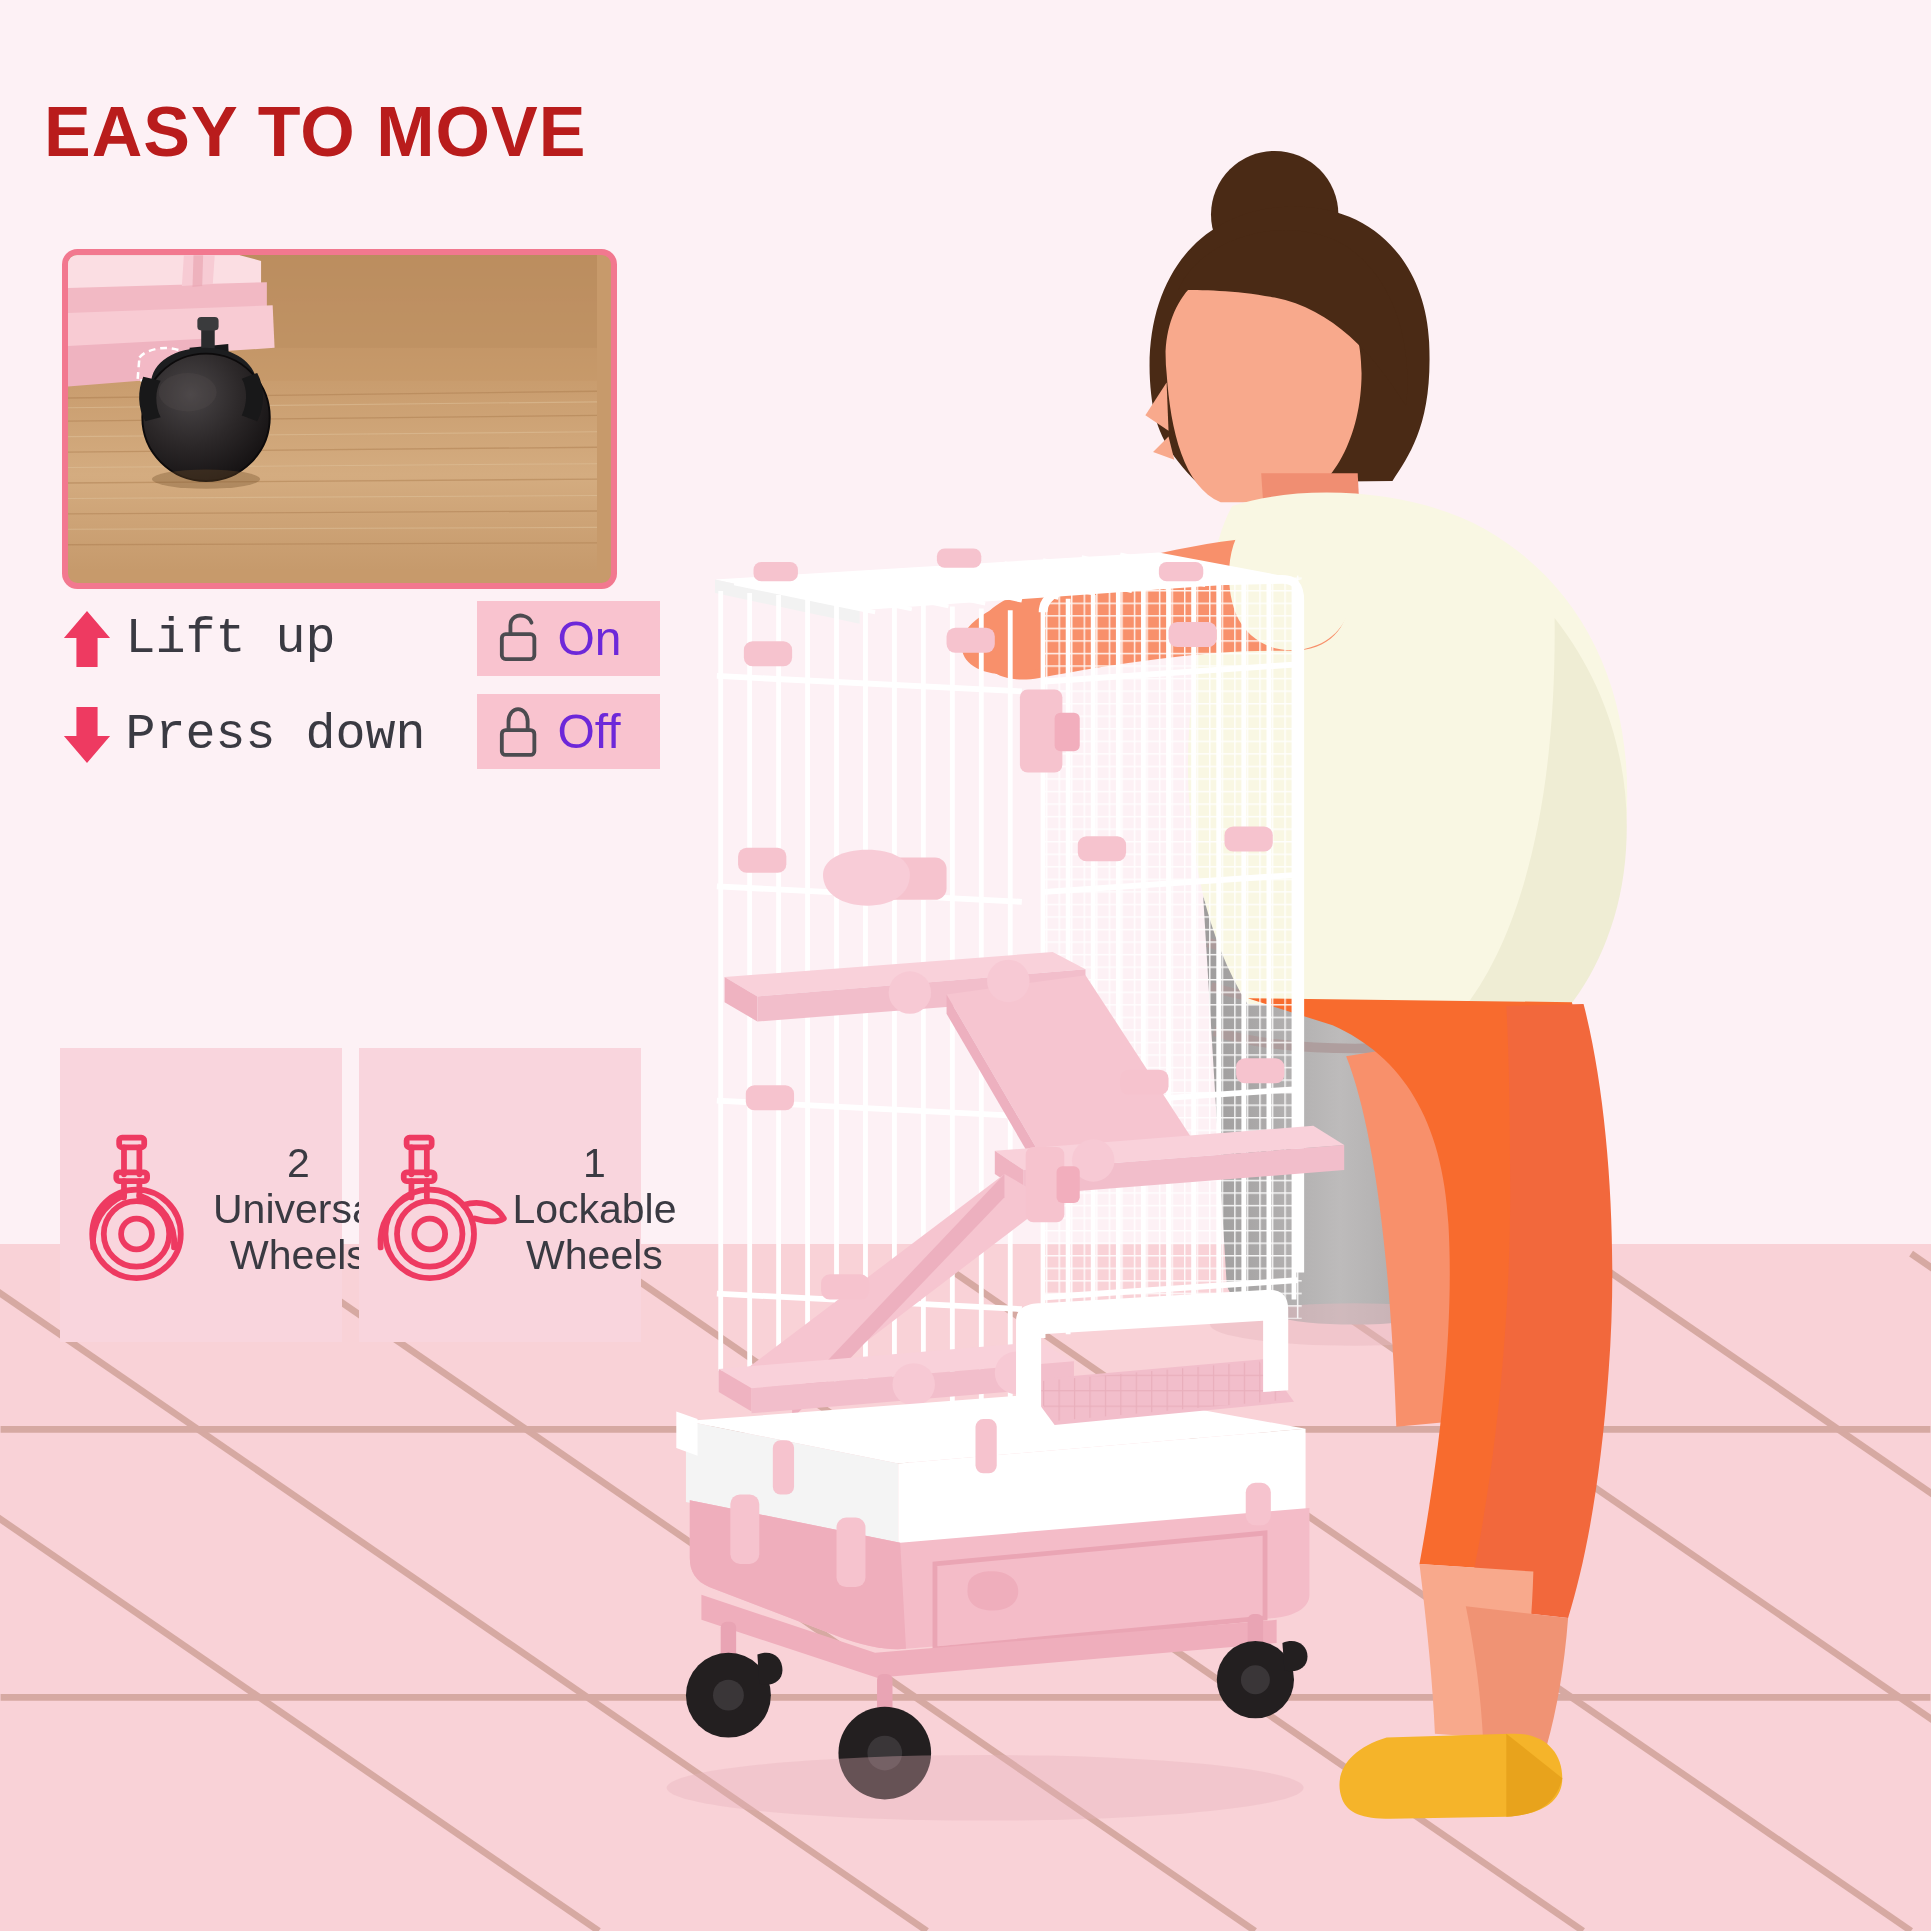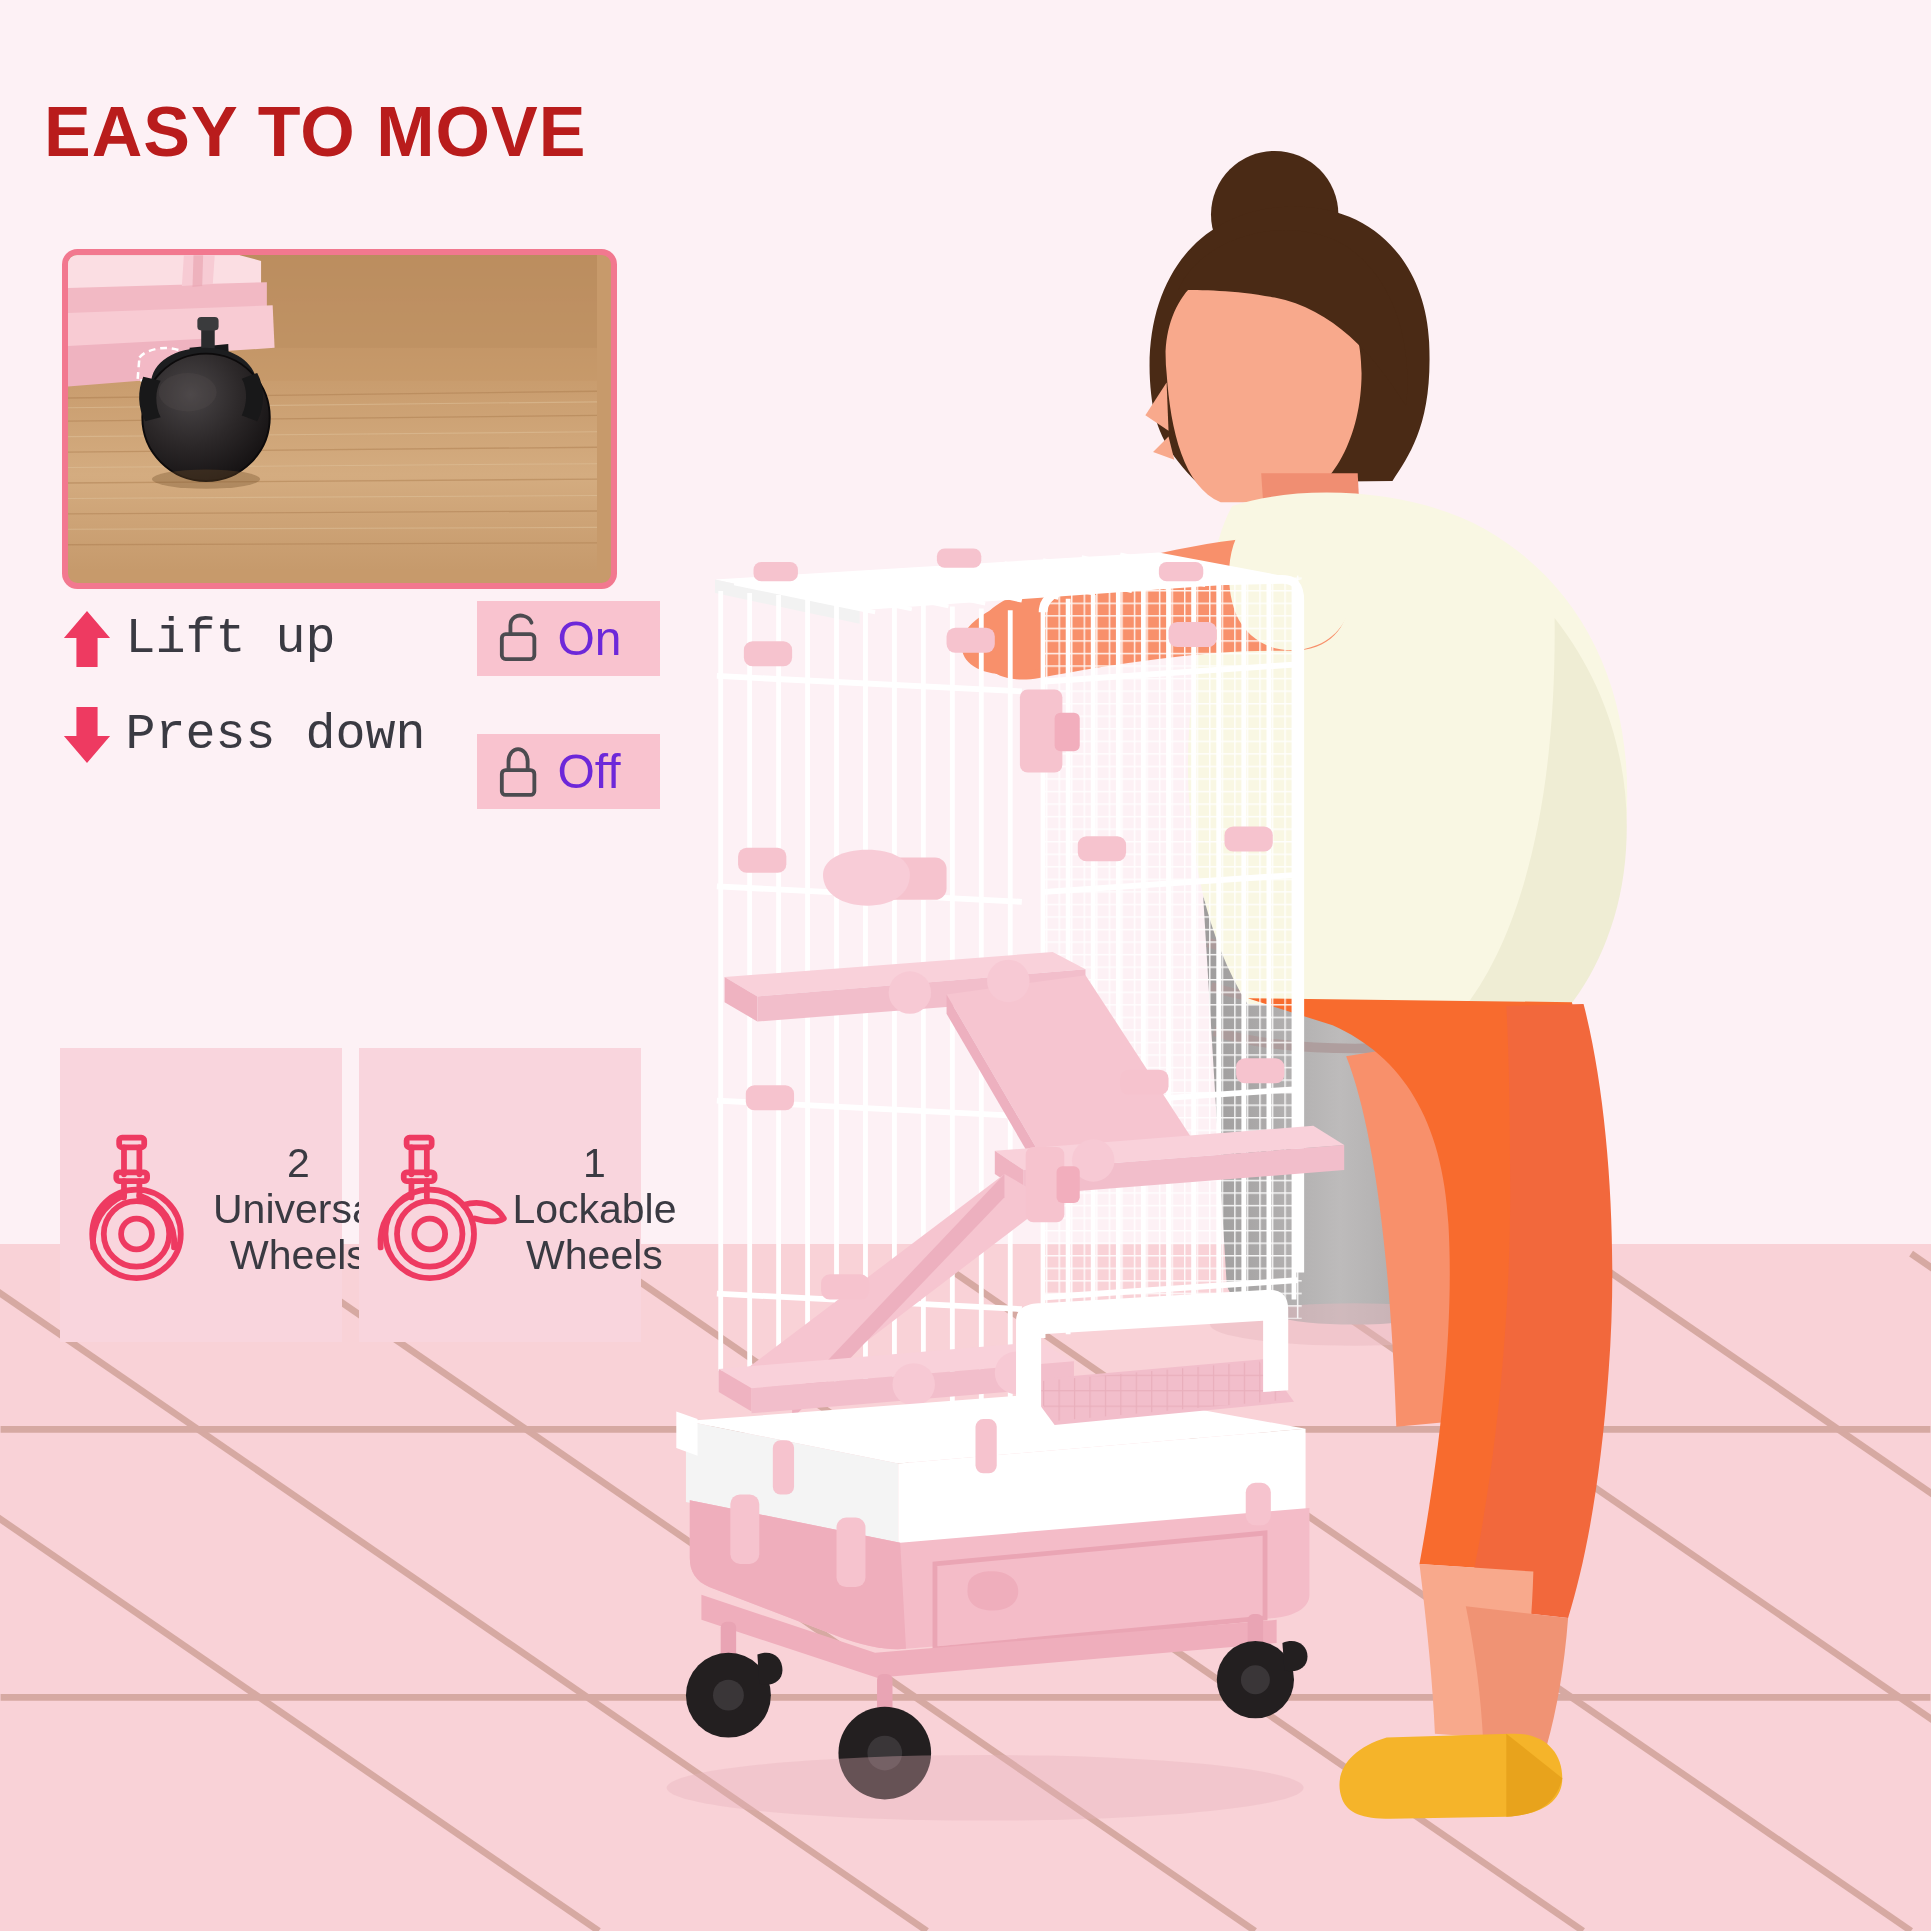--- a/index.html
+++ b/index.html
@@ -35,21 +35,21 @@
   .arrow-ico{width:50px;height:60px;flex:0 0 50px;margin-right:13.5px;}
   .instr-label{
     font-size:50px;color:#3A3A42;font-weight:300;white-space:nowrap;
     font-family:Liberation Mono, monospace;
   }
   .onoff-badge{
     position:absolute;left:415px;width:183px;height:75px;
     background:#F9C3CF;display:flex;align-items:center;padding-left:21px;box-sizing:border-box;
   }
   .badge-1{top:1.9px;}
-  .badge-2{top:95px;margin-top:40px;}
+  .badge-2{top:95px;}
   .lock-ico{width:44px;height:54px;flex:0 0 44px;margin-right:15.4px;}
   .onoff-text{font-size:48px;color:#6d28d9;font-weight:300;font-family:"Liberation Sans", sans-serif;}
 
   
   .features{position:absolute;left:60px;top:1048px;display:flex;gap:17.4px;}
   .feat-box{
     width:282px;height:294px;background:#F9D5DD;
     display:flex;flex-direction:row;align-items:center;
     padding-top:23px;box-sizing:border-box;
   }

